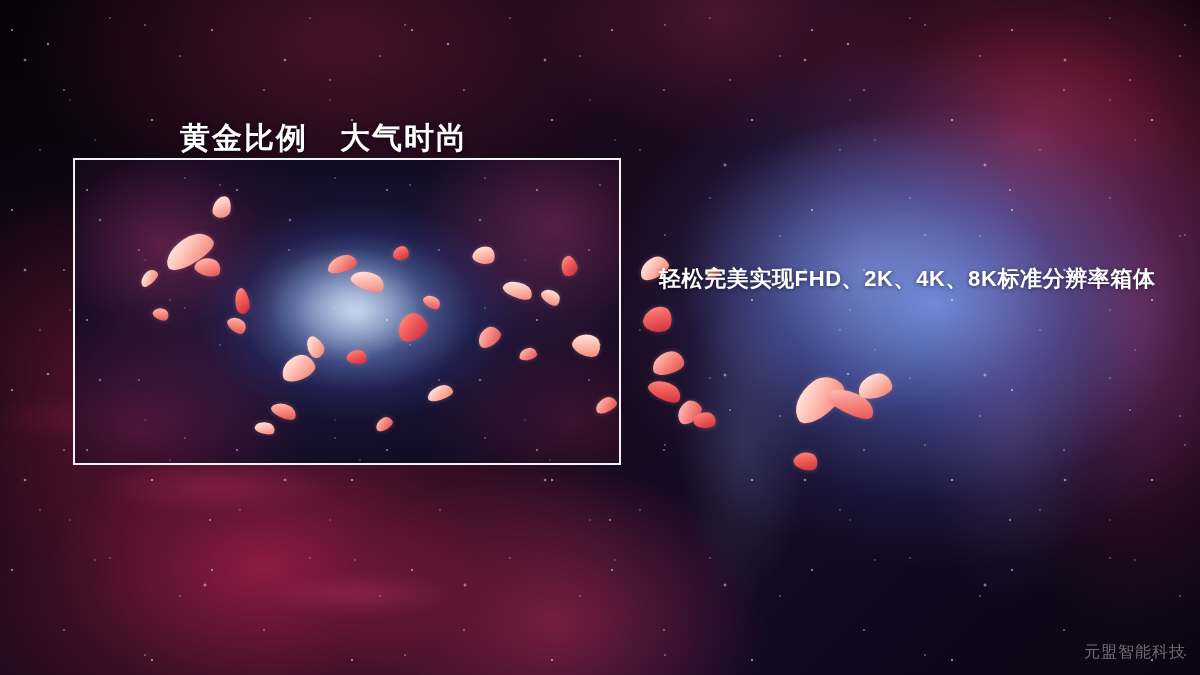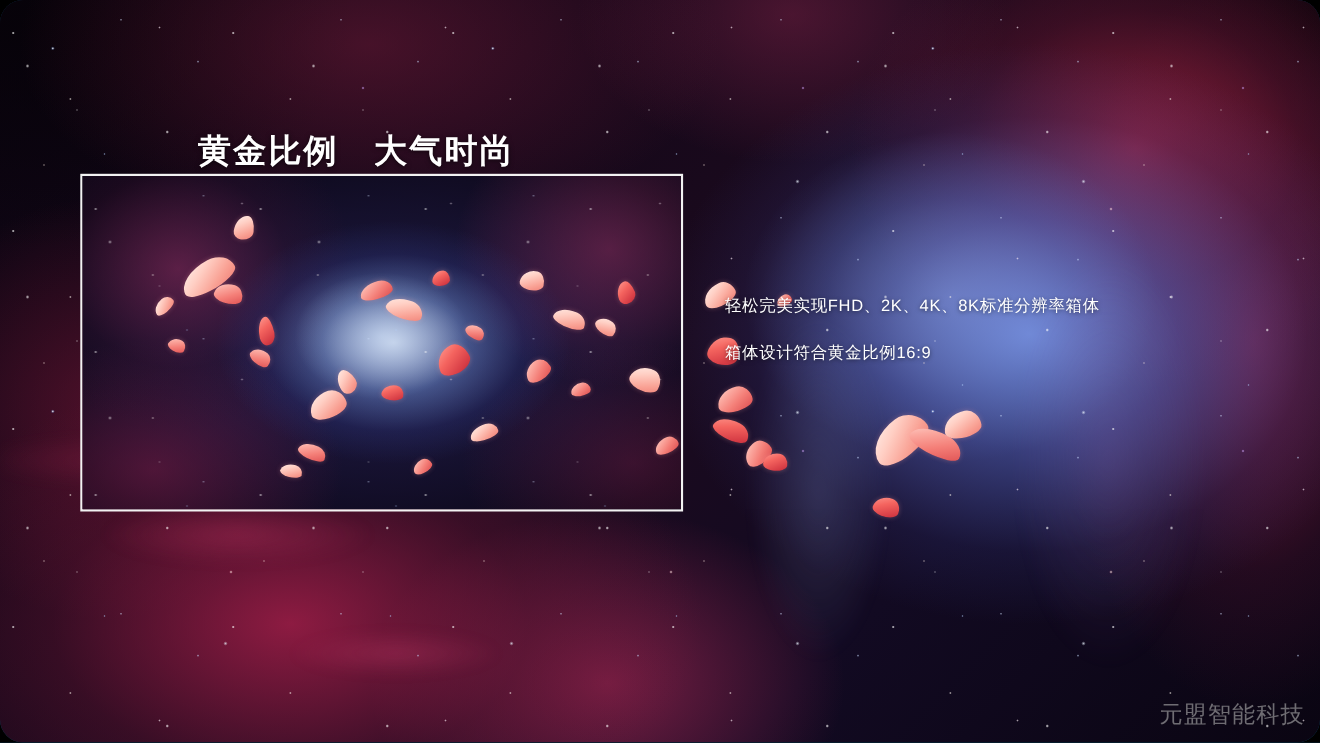--- a/index.html
+++ b/index.html
@@ -10,22 +10,21 @@
   }
   body {
     font-family: "Liberation Sans", "DejaVu Sans", sans-serif;
   }
 
   .slide {
     position: relative;
     width: 1200px;
     height: 675px;
     overflow: hidden;
-    background: #0c4a6e;
-    border-radius: 21px;
+    background: #4c1d95;
   }
 
   
   .space-bg {
     position: absolute;
     inset: 0;
     background:
       
       radial-gradient(ellipse 420px 330px at 78% 45%, rgba(120,150,235,0.85) 0%, rgba(86,104,196,0.55) 32%, rgba(48,52,120,0.25) 60%, rgba(0,0,0,0) 80%),
       radial-gradient(ellipse 250px 200px at 72% 40%, rgba(190,210,255,0.55) 0%, rgba(120,150,230,0.22) 45%, rgba(0,0,0,0) 75%),
@@ -151,34 +150,35 @@
   }
 
   
   .copy {
     position: absolute;
     left: 659px;
     top: 258px;
     width: 510px;
   }
   .copy-line {
-    font-size: 15px;
+    font-size: 22px;
     line-height: 42px;
     color: #ffffff;
     letter-spacing: 0.6px;
     white-space: nowrap;
     text-shadow: 0 1px 4px rgba(0,0,0,0.55);
+    font-weight: bold;
   }
 
   
   .watermark {
     position: absolute;
     right: 14px;
     bottom: 12px;
-    font-size: 21px;
+    font-size: 16px;
     letter-spacing: 1px;
     color: rgba(176,176,176,0.60);
     margin-left: 13px;
   }
 </style>
 </head>
 <body>
 
 <div class="slide">
 
@@ -232,18 +232,17 @@
   <div class="petal pale" style="left:790px; top:382px; width:56px; height:34px; transform:rotate(-36deg);"></div>
   <div class="petal" style="left:826px; top:392px; width:50px; height:22px; transform:rotate(28deg);"></div>
   <div class="petal pale" style="left:858px; top:374px; width:34px; height:24px; transform:rotate(-10deg);"></div>
   <div class="petal deep" style="left:794px; top:452px; width:24px; height:18px; transform:rotate(20deg);"></div>
   <div class="petal" style="left:706px; top:268px; width:14px; height:10px; transform:rotate(-18deg);"></div>
 
   <h1 class="headline">黄金比例　大气时尚</h1>
 
   <div class="copy">
     <div class="copy-line">轻松完美实现FHD、2K、4K、8K标准分辨率箱体</div>
-    <div class="copy-line">箱体设计符合黄金比例16:9</div>
   </div>
 
   <div class="watermark">元盟智能科技</div>
 
 </div>
 
 </body></html>

